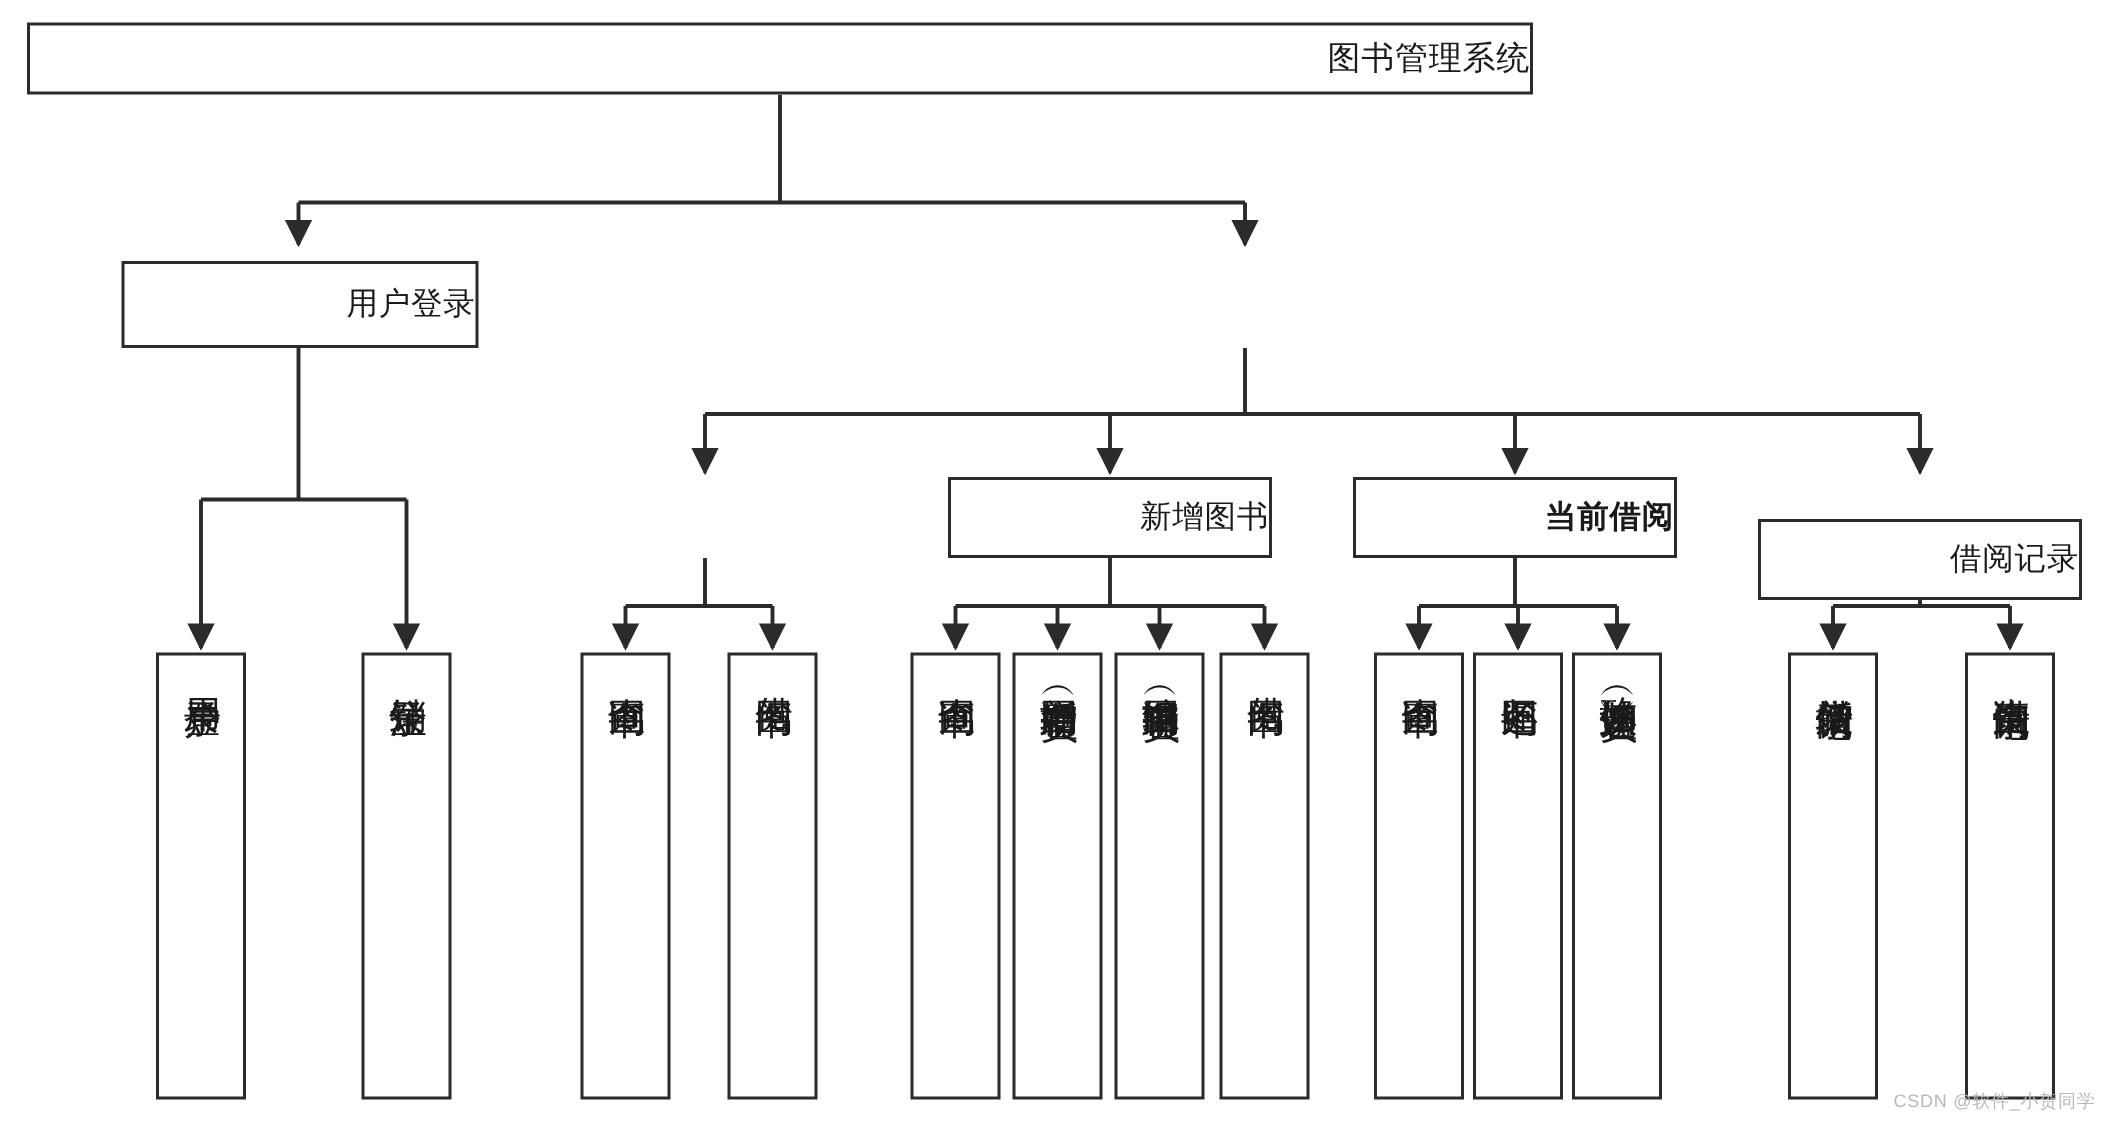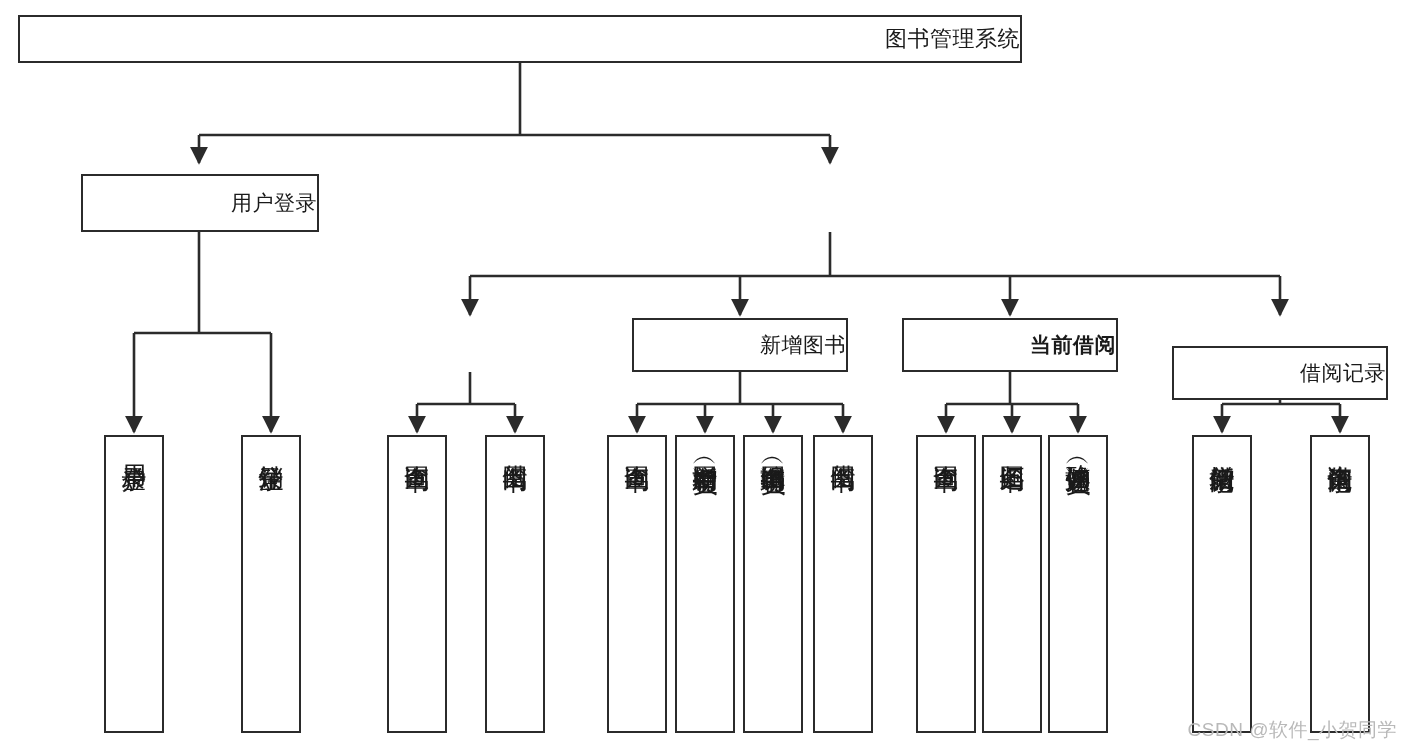--- a/index.html
+++ b/index.html
@@ -57,21 +57,21 @@
     text-orientation:upright;
     font-size:25px;
     line-height:1.0;
     letter-spacing:1px;
     white-space:nowrap;
   }
   .watermark{
     position:absolute;
     right:8px;
     bottom:4px;
-    font-size:19px;
+    font-size:12px;
     color:#b9b9b9;
     letter-spacing:0.5px;
     white-space:nowrap;
     user-select:none;
   }
 </style>
 </head>
 <body>
 
 <div id="canvas">

